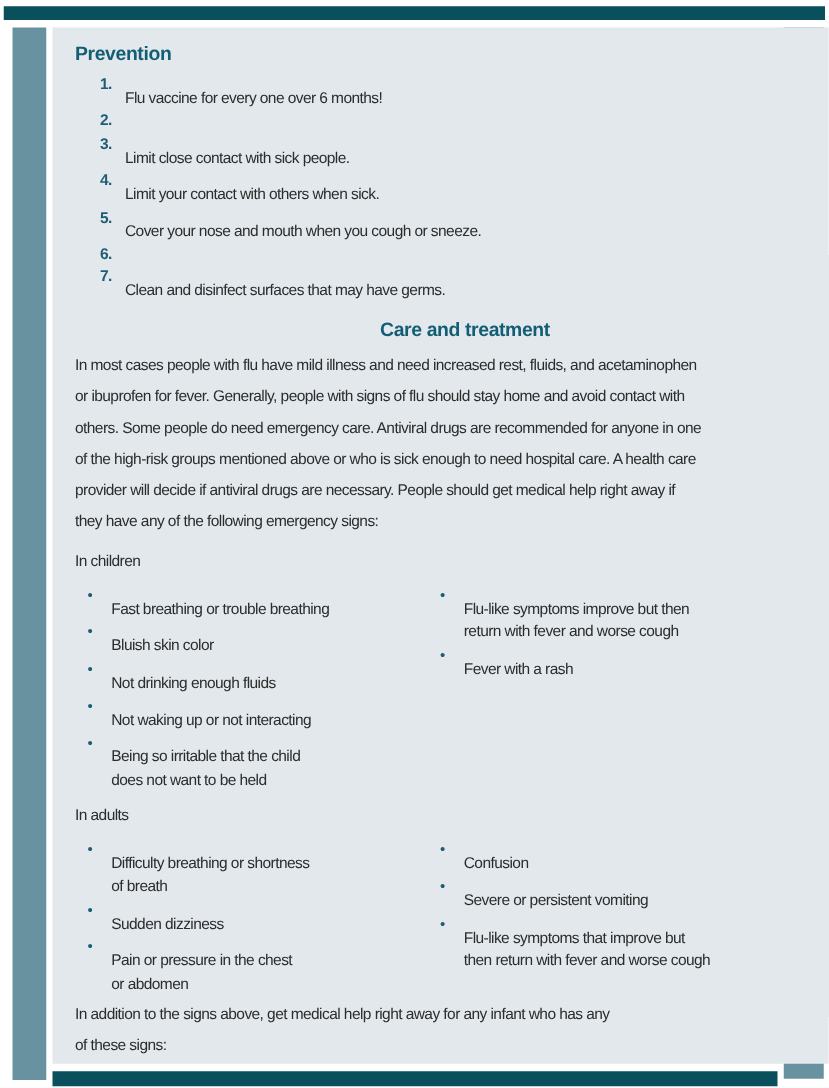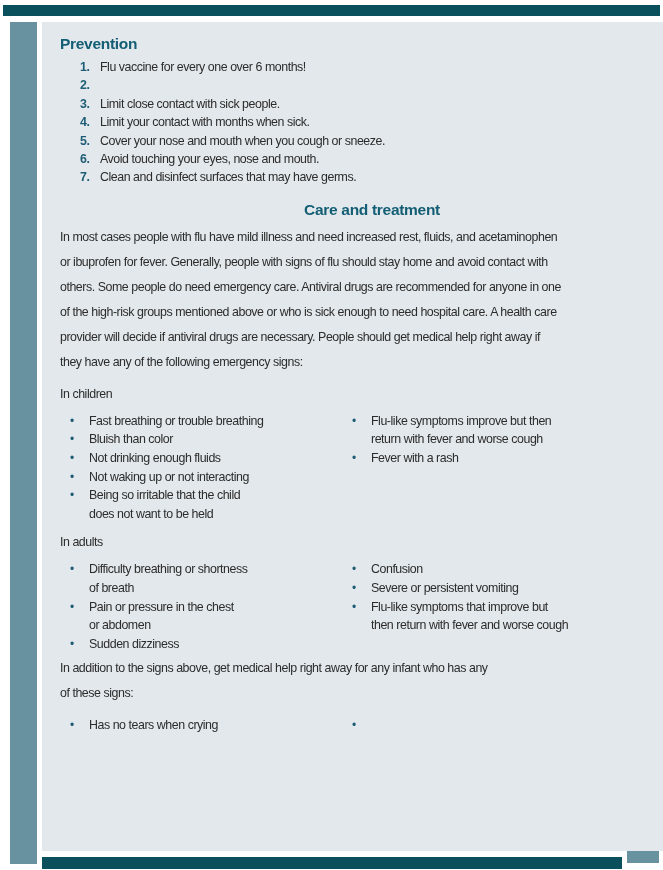--- a/index.html
+++ b/index.html
@@ -105,21 +105,21 @@
     line-height: 18.6px;
   }
   ul.col.left li { padding-left: 10px; }
   .bullet {
     width: 19px;
     flex-shrink: 0;
     color: #1f5d75;
     font-size: 12px;
   }
   .bullet::before { content: "\2022"; }
-  .txt { white-space: pre-line; }
+  .txt { white-space: pre-line; margin-top: 11px; }
 </style>
 </head>
 <body>
 
 <div class="page">
   <div class="top-bar"></div>
   <div class="left-margin"></div>
   <div class="right-margin">
     <div class="page-num">2</div>
   </div>
@@ -135,29 +135,28 @@
       </li>
       <li>
         <span class="num">2.</span>
       </li>
       <li>
         <span class="num">3.</span>
         <span class="txt">Limit close contact with sick people.</span>
       </li>
       <li>
         <span class="num">4.</span>
-        <span class="txt">Limit your contact with months when sick.</span>
+        <span class="txt">Limit your contact with others when sick.</span>
       </li>
       <li>
         <span class="num">5.</span>
         <span class="txt">Cover your nose and mouth when you cough or sneeze.</span>
       </li>
       <li>
         <span class="num">6.</span>
-        <span class="txt">Avoid touching your eyes, nose and mouth.</span>
       </li>
       <li>
         <span class="num">7.</span>
         <span class="txt">Clean and disinfect surfaces that may have germs.</span>
       </li>
     </ol>
 
     <h2 class="care-heading">Care and treatment</h2>
 
     <p class="para">In most cases people with flu have mild illness and need increased rest, fluids, and acetaminophen
@@ -170,21 +169,21 @@
     <div class="sublabel">In children</div>
 
     <div class="cols">
       <ul class="col left">
         <li>
           <span class="bullet"></span>
           <span class="txt">Fast breathing or trouble breathing</span>
         </li>
         <li>
           <span class="bullet"></span>
-          <span class="txt">Bluish than color</span>
+          <span class="txt">Bluish skin color</span>
         </li>
         <li>
           <span class="bullet"></span>
           <span class="txt">Not drinking enough fluids</span>
         </li>
         <li>
           <span class="bullet"></span>
           <span class="txt">Not waking up or not interacting</span>
         </li>
         <li>
@@ -210,27 +209,27 @@
 
     <div class="cols">
       <ul class="col left">
         <li>
           <span class="bullet"></span>
           <span class="txt">Difficulty breathing or shortness
 of breath</span>
         </li>
         <li>
           <span class="bullet"></span>
+          <span class="txt">Sudden dizziness</span>
+        </li>
+        <li>
+          <span class="bullet"></span>
           <span class="txt">Pain or pressure in the chest
 or abdomen</span>
         </li>
-        <li>
-          <span class="bullet"></span>
-          <span class="txt">Sudden dizziness</span>
-        </li>
       </ul>
       <ul class="col right">
         <li>
           <span class="bullet"></span>
           <span class="txt">Confusion</span>
         </li>
         <li>
           <span class="bullet"></span>
           <span class="txt">Severe or persistent vomiting</span>
         </li>

